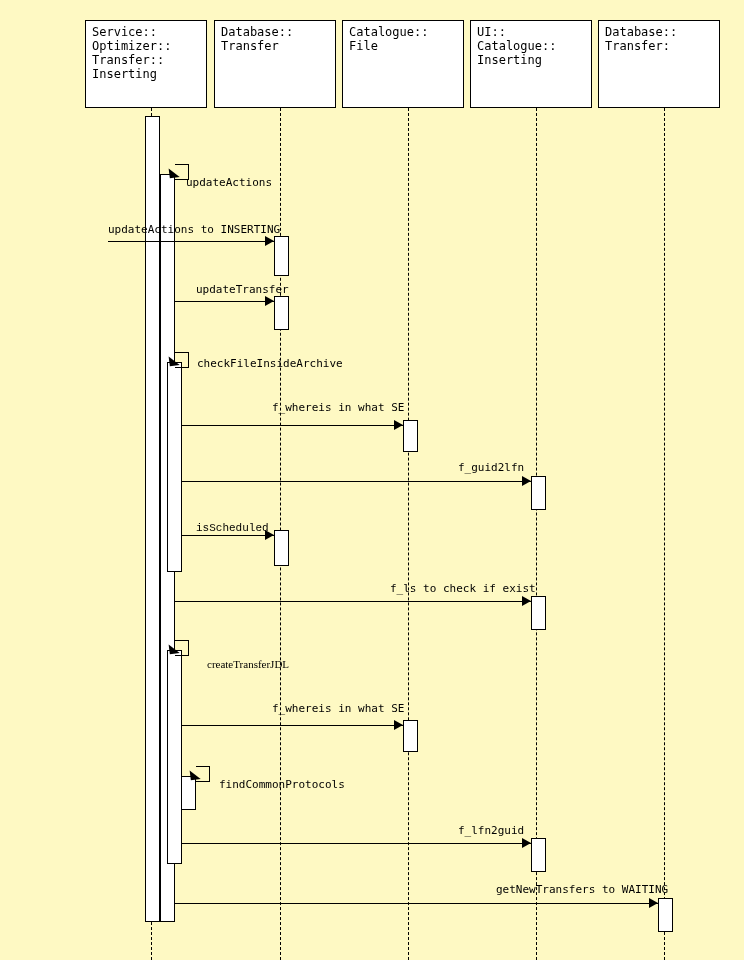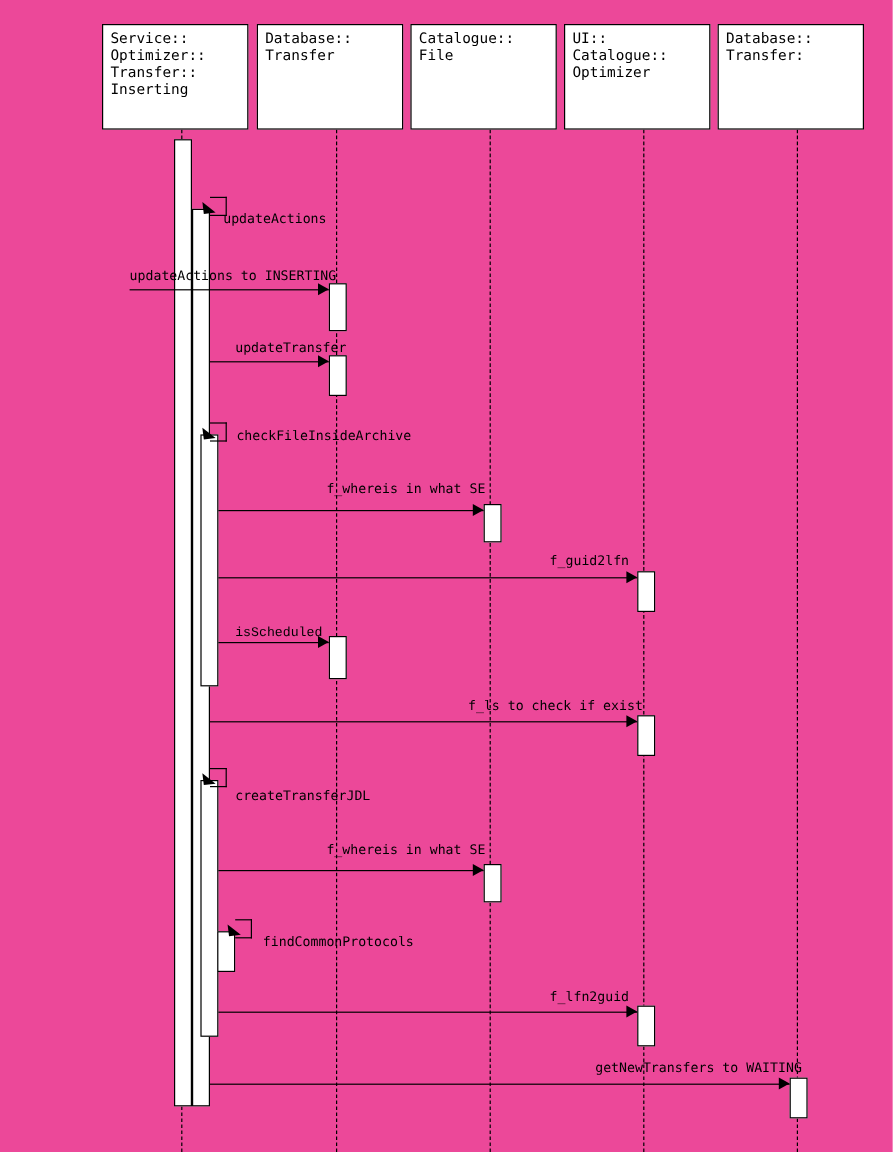--- a/index.html
+++ b/index.html
@@ -7,21 +7,21 @@
     padding: 0;
     background: #ffffff;
   }
   body {
     font-family: "DejaVu Sans Mono", monospace;
   }
   #canvas {
     position: relative;
     width: 744px;
     height: 960px;
-    background: #ec4899;
+    background: #fef9c3;
     overflow: hidden;
   }
   .obj-box {
     position: absolute;
     border: 1.5px solid #000;
     background: #fff;
     box-sizing: border-box;
     padding: 4px 5px 4px 6px;
     font-size: 12px;
     line-height: 14px;
@@ -89,21 +89,21 @@
     <div class="obj-box" style="left: 85px; top: 20px; width: 122px; height: 88px;">Service::
 Optimizer::
 Transfer::
 Inserting</div>
     <div class="obj-box" style="left: 214px; top: 20px; width: 122px; height: 88px;">Database::
 Transfer</div>
     <div class="obj-box" style="left: 342px; top: 20px; width: 122px; height: 88px;">Catalogue::
 File</div>
     <div class="obj-box" style="left: 470px; top: 20px; width: 122px; height: 88px;">UI::
 Catalogue::
-Optimizer</div>
+Inserting</div>
     <div class="obj-box" style="left: 598px; top: 20px; width: 122px; height: 88px;">Database::
 Transfer:</div>
     <div class="activation" style="left: 145px; top: 116px; width: 15px; height: 806px;"></div>
     <div class="activation" style="left: 160px; top: 174px; width: 15px; height: 748px;"></div>
     <div class="activation" style="left: 274px; top: 236px; width: 15px; height: 40px;"></div>
     <div class="activation" style="left: 274px; top: 296px; width: 15px; height: 34px;"></div>
     <div class="activation" style="left: 167px; top: 362px; width: 15px; height: 210px;"></div>
     <div class="activation" style="left: 403px; top: 420px; width: 15px; height: 32px;"></div>
     <div class="activation" style="left: 531px; top: 476px; width: 15px; height: 34px;"></div>
     <div class="activation" style="left: 274px; top: 530px; width: 15px; height: 36px;"></div>
@@ -132,21 +132,21 @@
     <div class="msg-head right" style="left: 522px; top: 476px;"></div>
     <div class="msg-label" style="left: 458px; top: 462px;">f_guid2lfn</div>
     <div class="msg-line" style="left: 182px; top: 535px; width: 92px;"></div>
     <div class="msg-head right" style="left: 265px; top: 530px;"></div>
     <div class="msg-label" style="left: 196px; top: 522px; font-family: Liberation Mono, monospace;">isScheduled</div>
     <div class="msg-line" style="left: 175px; top: 601px; width: 356px;"></div>
     <div class="msg-head right" style="left: 522px; top: 596px;"></div>
     <div class="msg-label" style="left: 390px; top: 583px;">f_ls to check if exist</div>
     <div class="self-msg" style="left: 175px; top: 640px; width: 14px; height: 16px;"></div>
     <div class="msg-head down-left" style="left: 165px; top: 648px;"></div>
-    <div class="msg-label" style="left: 196px; top: 658px;">createTransferJDL</div>
+    <div class="msg-label" style="left: 207px; top: 658px; font-family: Liberation Serif, serif;">createTransferJDL</div>
     <div class="msg-line" style="left: 182px; top: 725px; width: 221px;"></div>
     <div class="msg-head right" style="left: 394px; top: 720px;"></div>
     <div class="msg-label" style="left: 272px; top: 703px;">f_whereis in what SE</div>
     <div class="self-msg" style="left: 196px; top: 766px; width: 14px; height: 16px;"></div>
     <div class="msg-head down-left" style="left: 186px; top: 774px;"></div>
     <div class="msg-label" style="left: 219px; top: 779px;">findCommonProtocols</div>
     <div class="msg-line" style="left: 182px; top: 843px; width: 349px;"></div>
     <div class="msg-head right" style="left: 522px; top: 838px;"></div>
     <div class="msg-label" style="left: 458px; top: 825px;">f_lfn2guid</div>
     <div class="msg-line" style="left: 175px; top: 903px; width: 483px;"></div>

